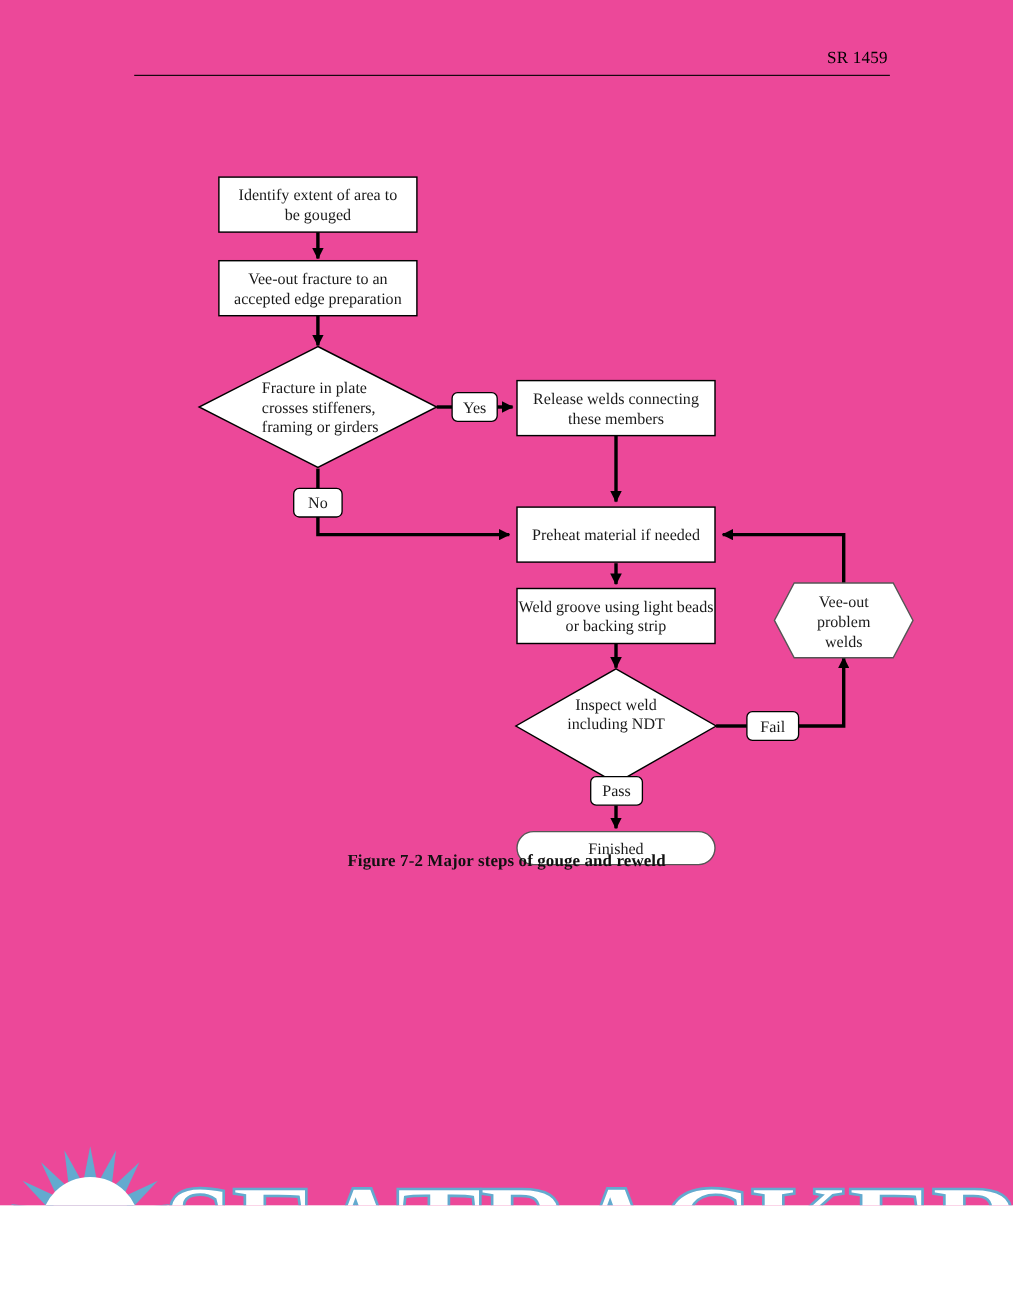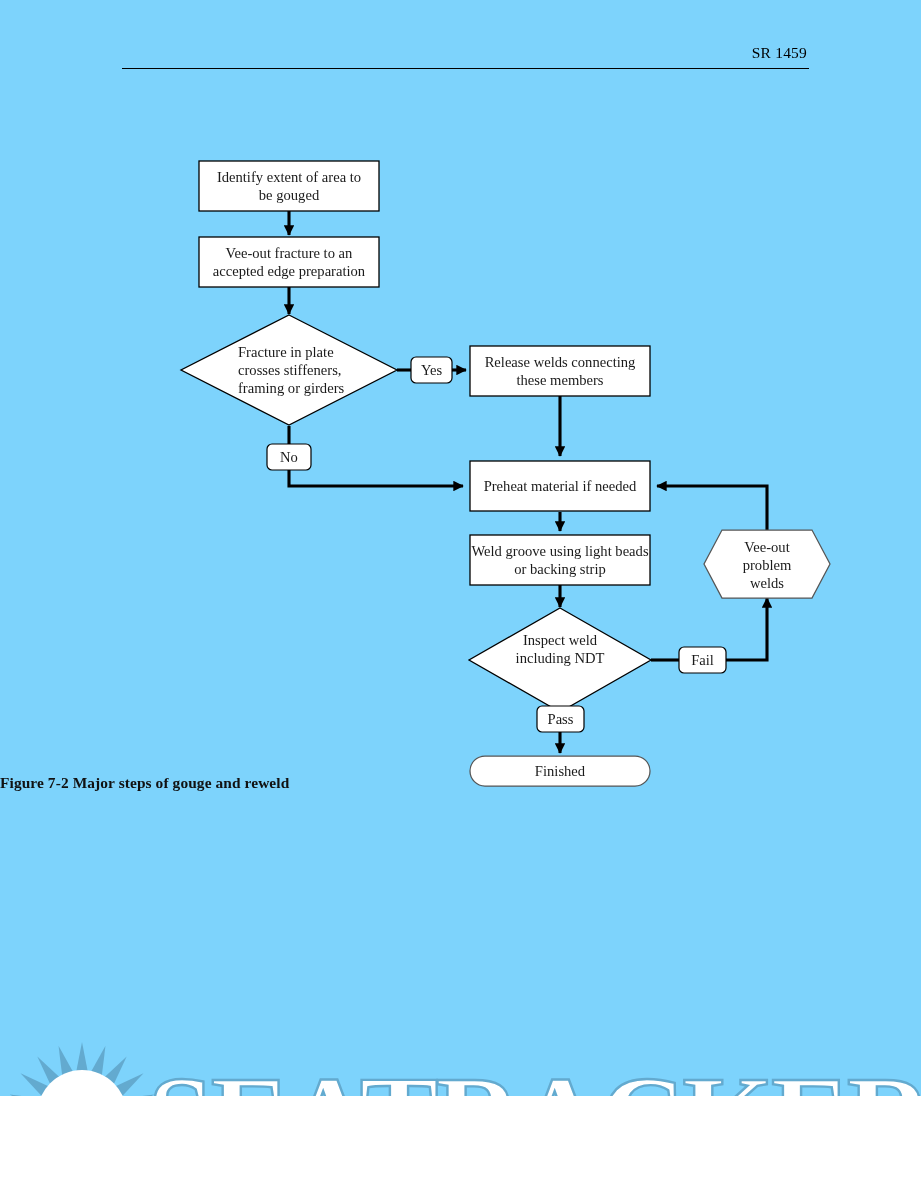--- a/index.html
+++ b/index.html
@@ -10,21 +10,21 @@
   }
   body {
     font-family: "Liberation Serif", "DejaVu Serif", serif;
     color: #000000;
   }
   #page {
     position: relative;
     width: 921px;
     height: 1096px;
     overflow: hidden;
-    background: #7dd3fc;
+    background: #ec4899;
   }
 
   
   #header-band {
     position: absolute;
     left: 0;
     top: 0;
     width: 921px;
     height: 80px;
   }
@@ -93,20 +93,21 @@
     fill: #1a1a1a;
     text-anchor: middle;
   }
 
   
   #figure-caption {
     position: absolute;
     left: 0;
     top: 774px;
     width: 921px;
+    text-align: center;
     font-family: "Liberation Serif", "DejaVu Serif", serif;
     font-weight: bold;
     font-size: 15.4px;
     color: #111111;
     letter-spacing: 0.1px;
   }
 
   
   #page-number {
     position: absolute;

